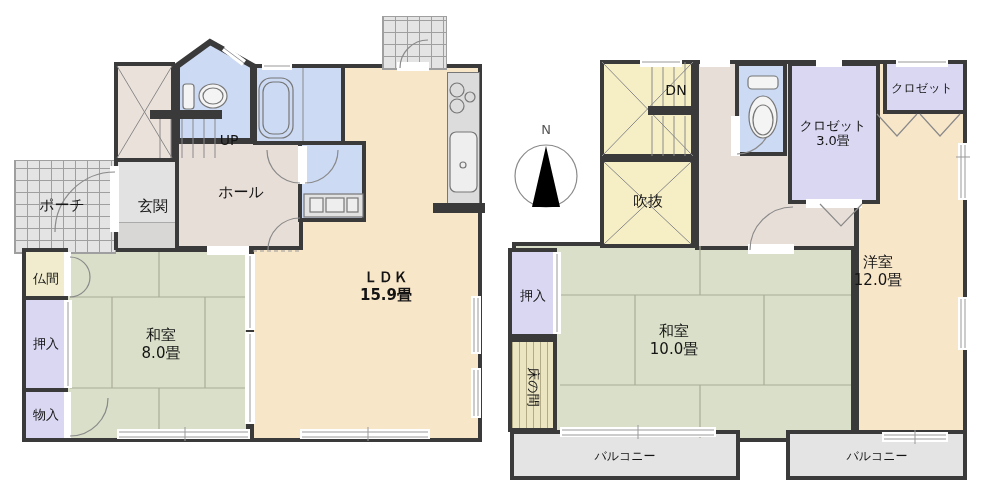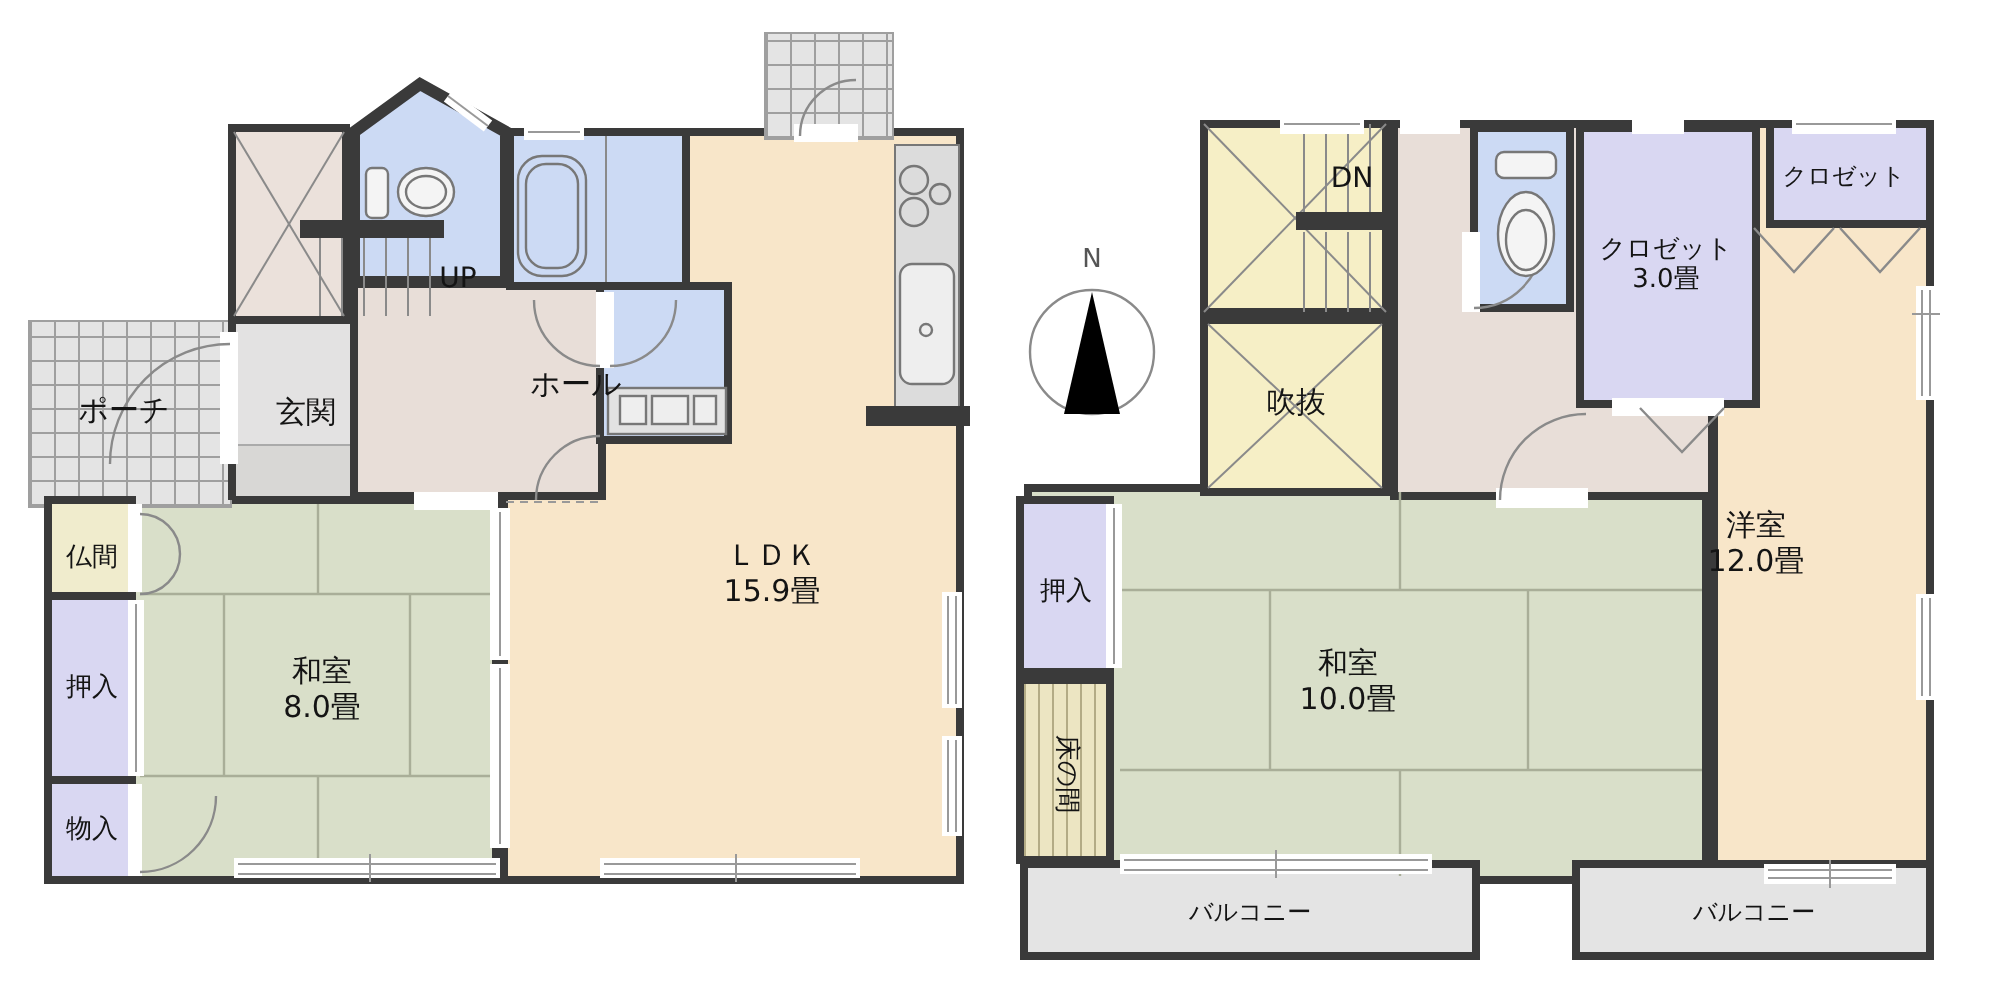--- a/index.html
+++ b/index.html
@@ -232,30 +232,30 @@
     </g>
 
     <g>
       <circle cx="546" cy="176" r="31" fill="none" stroke="#8a8a8a" stroke-width="1.2"></circle>
       <polygon points="546,146 532,207 560,207" fill="#000"></polygon>
     </g>
   </svg>
 
   <span class="lbl" style="left:62px;top:206px;">ポーチ</span>
   <span class="lbl" style="left:153px;top:207px;">玄関</span>
-  <span class="lbl" style="left:241px;top:193px;margin-left:47px;">ホール</span>
+  <span class="lbl" style="left:241px;top:193px;">ホール</span>
   <span class="lbl" style="left:229px;top:140px;font-size:14px;">UP</span>
   <span class="lbl small" style="left:46px;top:279px;">仏間</span>
   <span class="lbl small" style="left:46px;top:344px;">押入</span>
   <span class="lbl small" style="left:46px;top:415px;text-align:center;">物入</span>
   <span class="lbl" style="left:161px;top:345px;">
     <span>和室</span>
     <span class="l2">8.0畳</span>
   </span>
-  <span class="lbl" style="left:386px;top:287px;">
+  <span class="lbl" style="left:386px;top:287px;font-weight:bold;">
     <span>ＬＤＫ</span>
     <span class="l2">15.9畳</span>
   </span>
 
   <span class="lbl" style="left:676px;top:90px;font-size:14px;">DN</span>
   <span class="lbl" style="left:648px;top:202px;">吹抜</span>
   <span class="lbl small" style="left:833px;top:133px;">
     <span>クロゼット</span>
     <span class="l2">3.0畳</span>
   </span>

